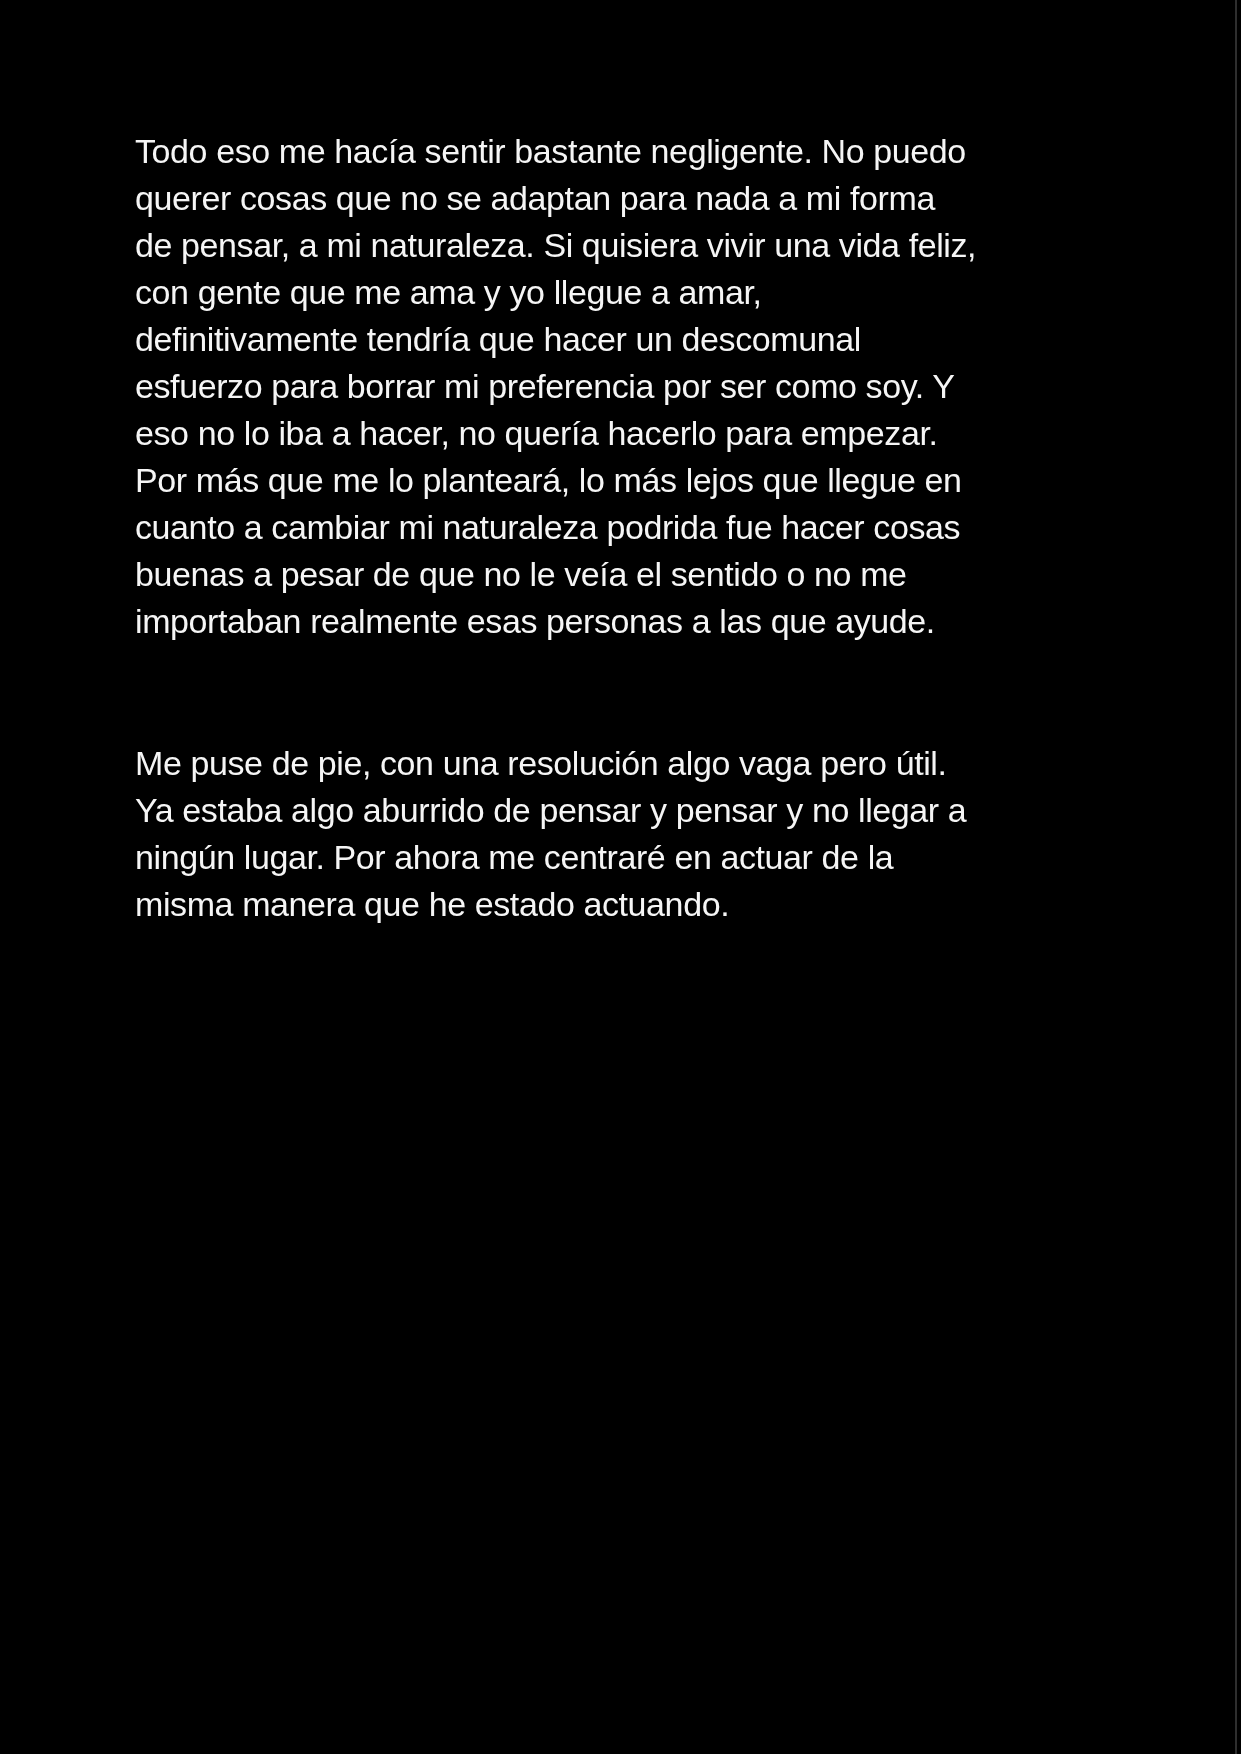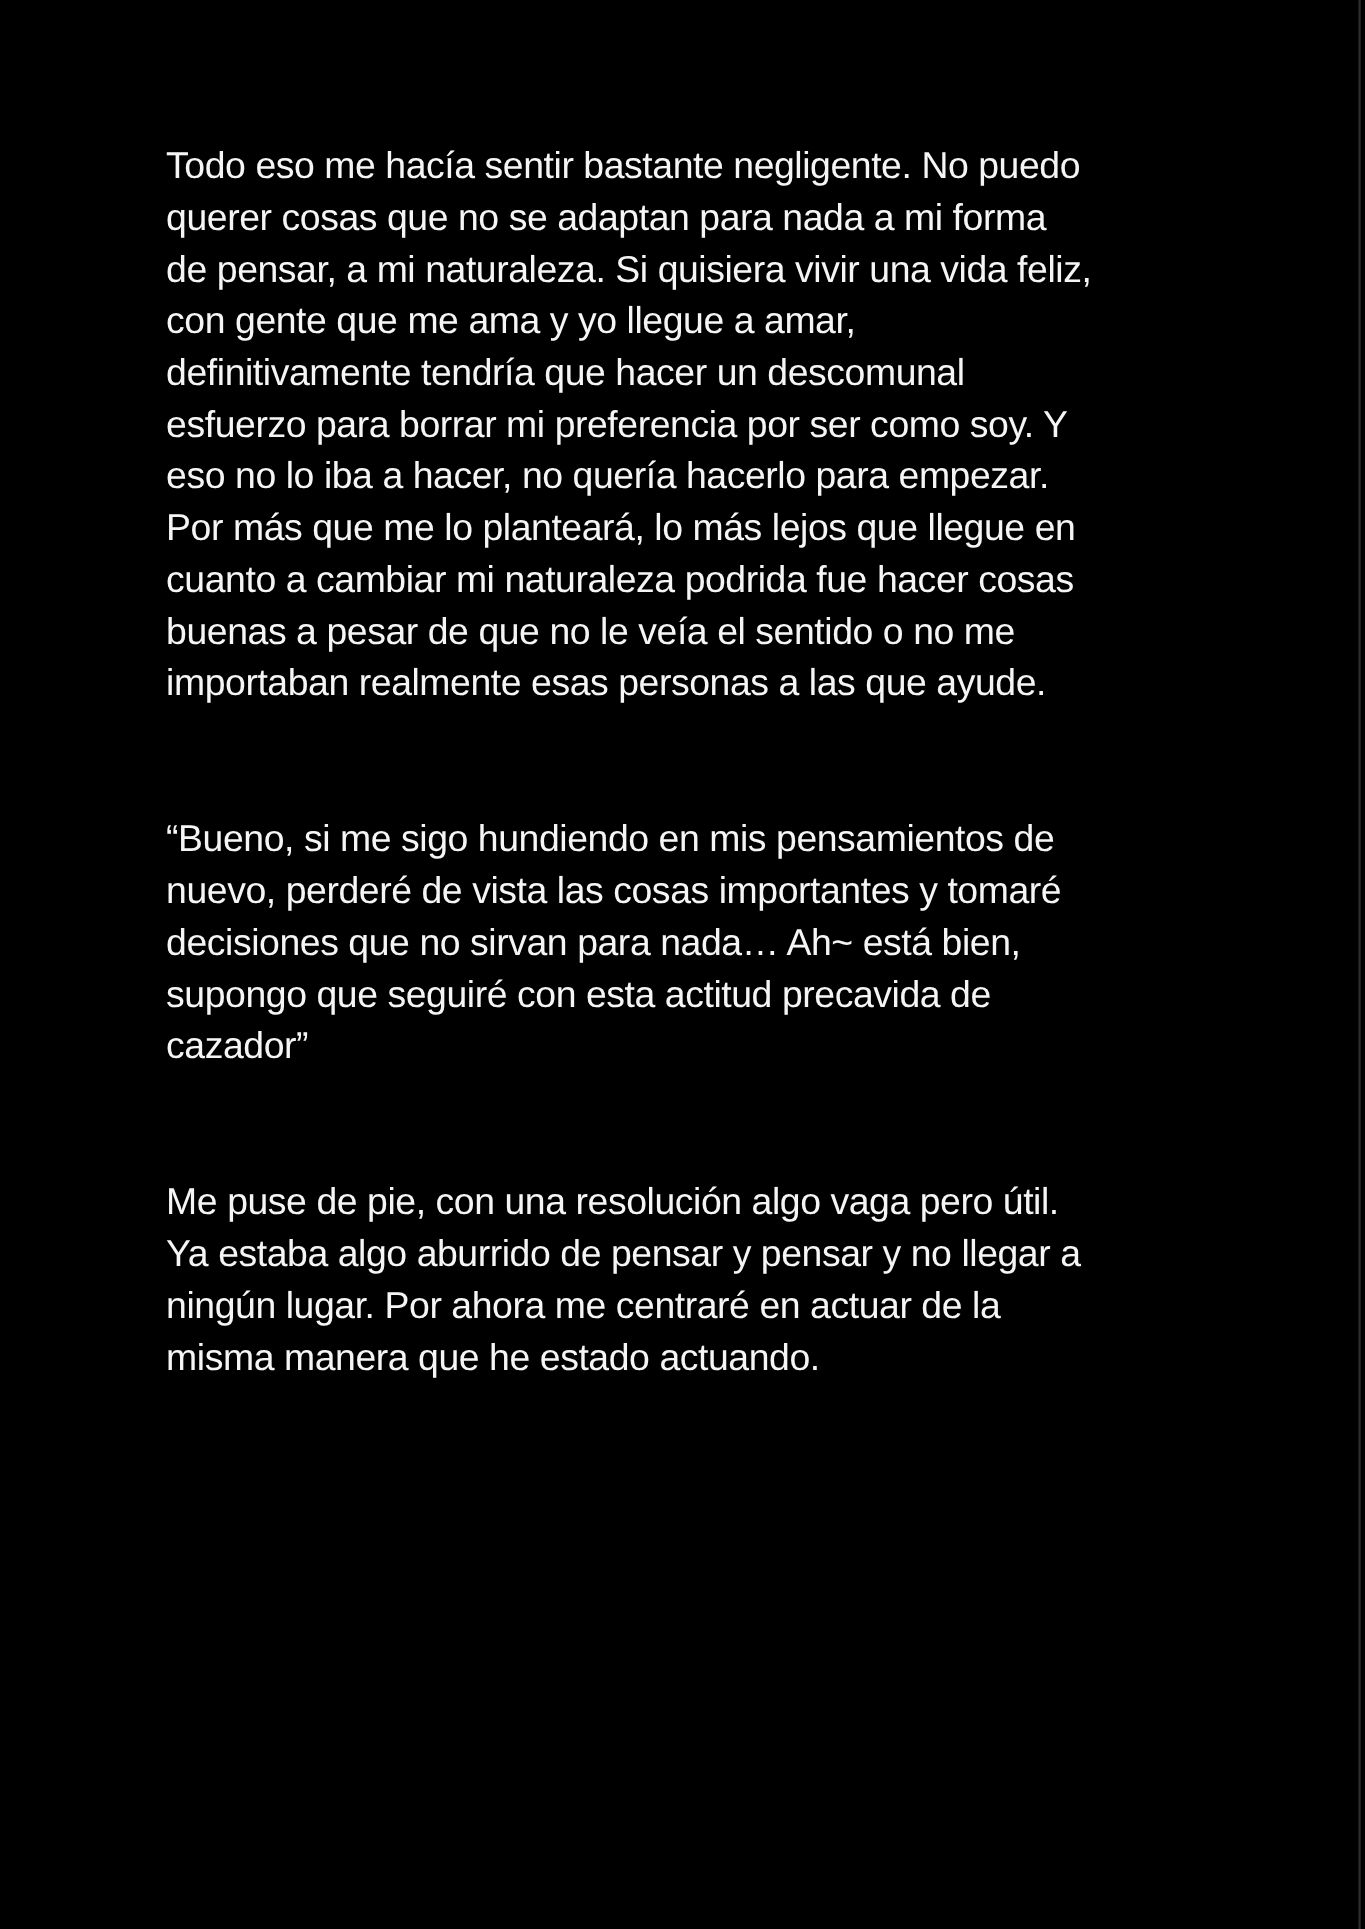--- a/index.html
+++ b/index.html
@@ -23,21 +23,21 @@
     box-sizing: border-box;
     padding: 128px 40px 0 135px;
   }
   .para {
     font-family: "Liberation Sans", "DejaVu Sans", sans-serif;
     font-size: 34px;
     line-height: 47px;
     letter-spacing: -0.4px;
     color: #f5f5f5;
     white-space: pre;
-    margin: 0 0 95px 16px;
+    margin: 0 0 95px 0;
   }
   .scrollbar-track {
     position: absolute;
     top: 0;
     bottom: 0;
     right: 4px;
     width: 2px;
     background: #2e2e2e;
   }
 </style>
@@ -49,24 +49,19 @@
 querer cosas que no se adaptan para nada a mi forma
 de pensar, a mi naturaleza. Si quisiera vivir una vida feliz,
 con gente que me ama y yo llegue a amar,
 definitivamente tendría que hacer un descomunal
 esfuerzo para borrar mi preferencia por ser como soy. Y
 eso no lo iba a hacer, no quería hacerlo para empezar.
 Por más que me lo planteará, lo más lejos que llegue en
 cuanto a cambiar mi naturaleza podrida fue hacer cosas
 buenas a pesar de que no le veía el sentido o no me
 importaban realmente esas personas a las que ayude.</p>
-  <p class="para">“Bueno, si me sigo hundiendo en mis pensamientos de
-nuevo, perderé de vista las cosas importantes y tomaré
-decisiones que no sirvan para nada… Ah~ está bien,
-supongo que seguiré con esta actitud precavida de
-cazador”</p>
   <p class="para">Me puse de pie, con una resolución algo vaga pero útil.
 Ya estaba algo aburrido de pensar y pensar y no llegar a
 ningún lugar. Por ahora me centraré en actuar de la
 misma manera que he estado actuando.</p>
 </div>
 
 <div class="scrollbar-track"></div>
 
 </body></html>

